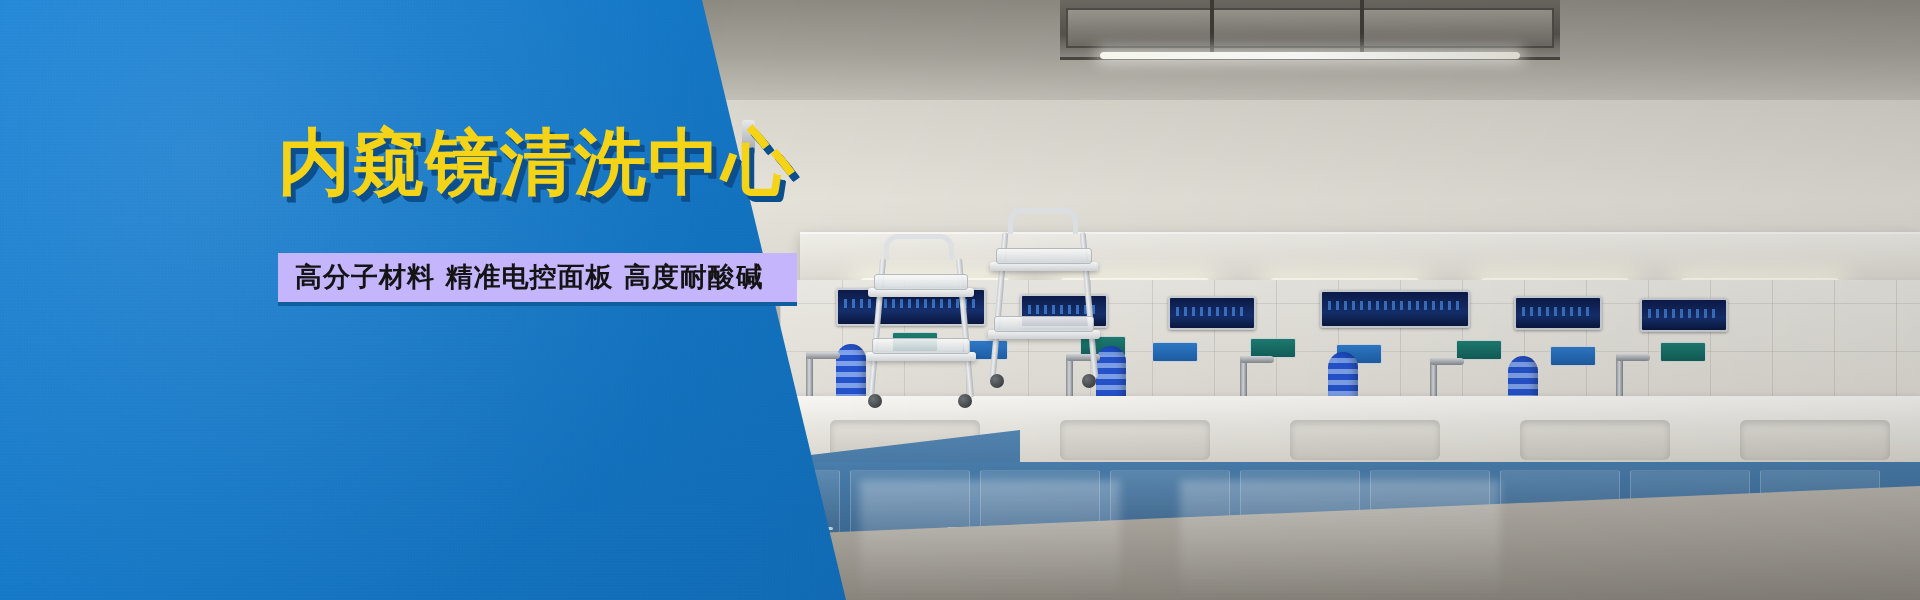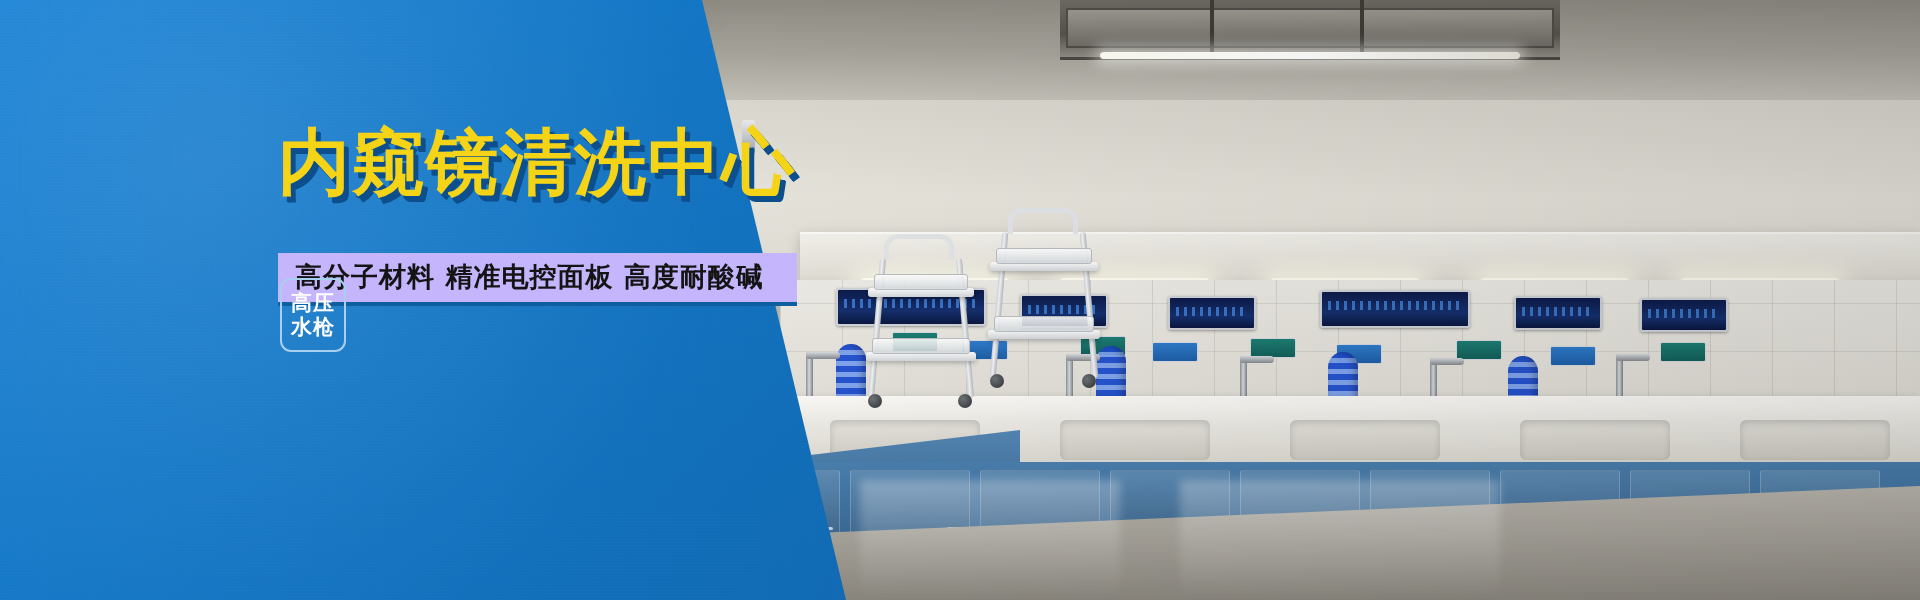--- a/index.html
+++ b/index.html
@@ -334,20 +334,16 @@
 
   <div class="content">
 
     <div class="title">内窥镜清洗中心</div>
 
     <div class="subbar">
       <div class="subbar-text">高分子材料  精准电控面板  高度耐酸碱</div>
     </div>
 
     <div class="badges">
-      <div class="badge">
-        <span>高压</span>
-        <span>水枪</span>
-      </div>
     </div>
 
   </div>
 </div>
 
 </body></html>

